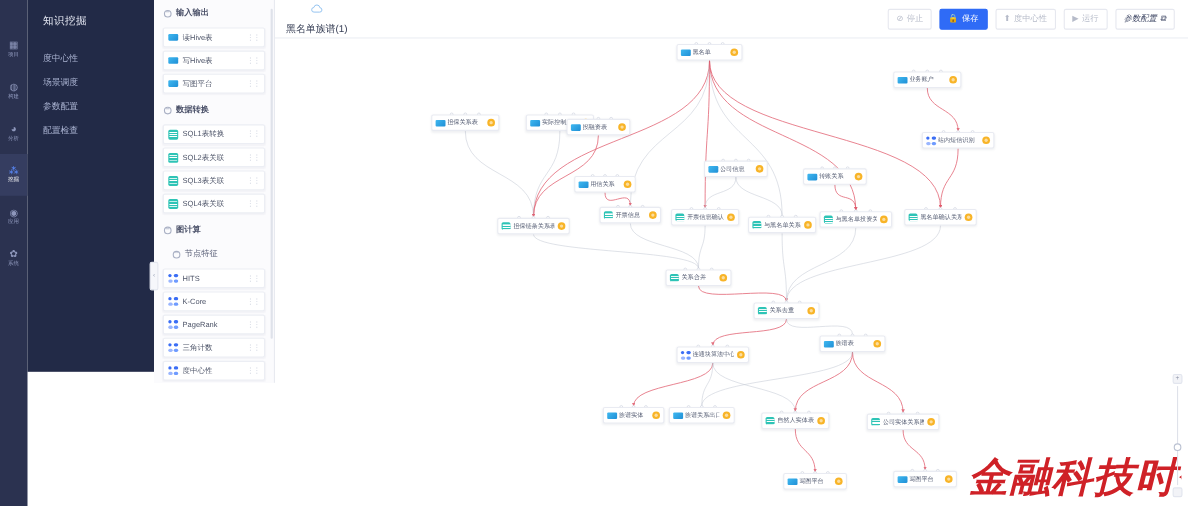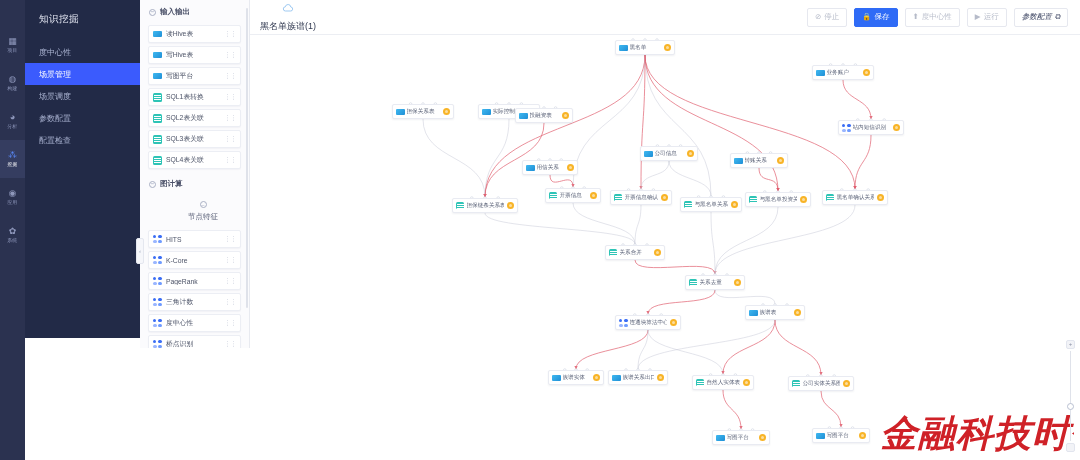--- a/index.html
+++ b/index.html
@@ -51,21 +51,21 @@
   
   .palette {
     width: 110px; height: 348px; background: #fbfbfd; flex: 0 0 110px;
     border-right: 1px solid #e8eaf0; overflow: hidden; position: relative;
   }
   .pal-group {
     display: flex; align-items: center; gap: 4px;
     padding: 7px 0 5px 9px; font-size: 7.5px; color: #4a5068; font-weight: 600;
     cursor: pointer;
   }
-  .pal-group.sub { padding-left: 17px; font-weight: 500; color: #5a6078; flex-direction: column; }
+  .pal-group.sub { padding-left: 17px; font-weight: 500; color: #5a6078; }
   .collapse-dot {
     width: 7px; height: 7px; border: 1px solid #a9b0c4; border-radius: 50%;
     display: inline-flex; align-items: center; justify-content: center;
     font-size: 6px; line-height: 1; color: #a9b0c4;
   }
   .pal-item {
     margin: 3px 8px; height: 18px; background: #fff; border: 1px solid #eceef4;
     border-radius: 2px; display: flex; align-items: center; padding: 0 4px;
     box-shadow: 0 1px 1px rgba(40,50,90,.04); cursor: grab;
   }
@@ -176,23 +176,20 @@
         <span class="rail-label">系统</span>
       </div>
     </div>
 
   <div class="menu">
     <div class="menu-title">知识挖掘</div>
     <div class="menu-list" id="menu-list">
         <div class="menu-item">
           <span>度中心性</span>
         </div>
-        <div class="menu-item active">
-          <span>场景管理</span>
-        </div>
         <div class="menu-item">
           <span>场景调度</span>
         </div>
         <div class="menu-item">
           <span>参数配置</span>
         </div>
         <div class="menu-item">
           <span>配置检查</span>
         </div>
       </div>
@@ -212,20 +209,24 @@
       </div>
       <div class="pal-item">
         <span class="pal-ico ico-hive"></span>
         <span class="pal-name">写Hive表</span>
         <span class="pal-grip">⋮⋮</span>
       </div>
       <div class="pal-item">
         <span class="pal-ico ico-hive"></span>
         <span class="pal-name">写图平台</span>
         <span class="pal-grip">⋮⋮</span>
+      </div>
+      <div class="pal-group">
+        <span class="collapse-dot">−</span>
+        <span>数据转换</span>
       </div>
       <div class="pal-item">
         <span class="pal-ico ico-sql"></span>
         <span class="pal-name">SQL1表转换</span>
         <span class="pal-grip">⋮⋮</span>
       </div>
       <div class="pal-item">
         <span class="pal-ico ico-sql"></span>
         <span class="pal-name">SQL2表关联</span>
         <span class="pal-grip">⋮⋮</span>

